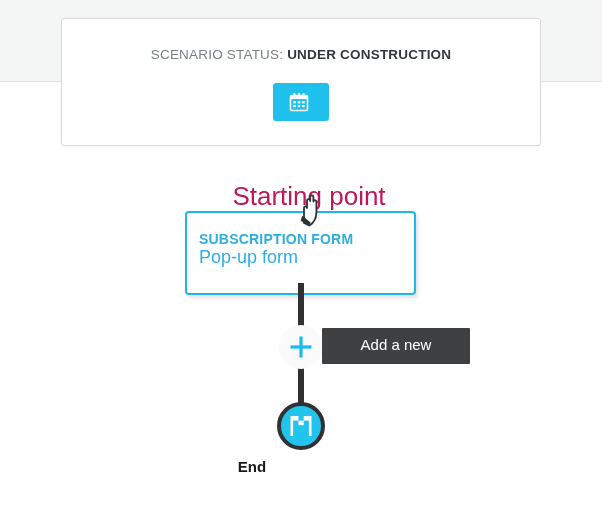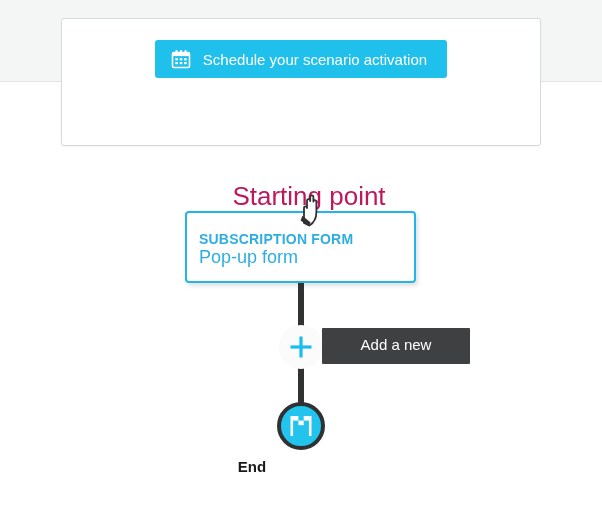--- a/index.html
+++ b/index.html
@@ -91,21 +91,21 @@
     font-weight: normal;
     margin: 8px;
   }
 
   
   #subscription-node {
     position: absolute;
     left: 185px;
     top: 65px;
     width: 231px;
-    height: 72px;
+    height: 84px;
     background: #ffffff;
     border: 2px solid #22b6e8;
     border-radius: 4px;
     box-sizing: border-box;
     box-shadow: 2px 3px 4px rgba(0,0,0,0.12);
     padding: 17px 0 0 12px;
     cursor: pointer;
   }
   #subscription-node .node-title {
     font-size: 14px;
@@ -203,37 +203,40 @@
     font-weight: bold;
     color: #18191a;
   }
 </style>
 </head>
 <body>
 
 <div id="top-band"></div>
 
 <div id="status-card">
+  <div id="status-line">
+    <span>SCENARIO STATUS:</span>
+    <span class="status-value">UNDER CONSTRUCTION</span>
+  </div>
   <button id="schedule-button">
     <span class="cal-icon">
       <svg viewBox="0 0 20 20" width="20" height="20" aria-hidden="true">
         <rect x="1.5" y="3.5" width="17" height="15" rx="1.4" fill="none" stroke="#ffffff" stroke-width="1.6"></rect>
         <rect x="1.5" y="3.5" width="17" height="3.6" fill="#ffffff"></rect>
         <rect x="4.6" y="1" width="1.8" height="4.2" rx="0.6" fill="#ffffff"></rect>
         <rect x="9.1" y="1" width="1.8" height="4.2" rx="0.6" fill="#ffffff"></rect>
         <rect x="13.6" y="1" width="1.8" height="4.2" rx="0.6" fill="#ffffff"></rect>
         <rect x="4.3" y="9.2" width="2.6" height="2.2" fill="#ffffff"></rect>
         <rect x="8.7" y="9.2" width="2.6" height="2.2" fill="#ffffff"></rect>
         <rect x="13.1" y="9.2" width="2.6" height="2.2" fill="#ffffff"></rect>
         <rect x="4.3" y="13" width="2.6" height="2.2" fill="#ffffff"></rect>
         <rect x="8.7" y="13" width="2.6" height="2.2" fill="#ffffff"></rect>
         <rect x="13.1" y="13" width="2.6" height="2.2" fill="#ffffff"></rect>
       </svg>
     </span>
-    <span>Schedule your scenario activation</span>
   </button>
 </div>
 
 <div id="flow-canvas">
 
   <h2 id="starting-point-title">Starting point</h2>
 
   <div id="subscription-node">
     <div class="node-title">SUBSCRIPTION FORM</div>
     <div class="node-sub">Pop-up form</div>

